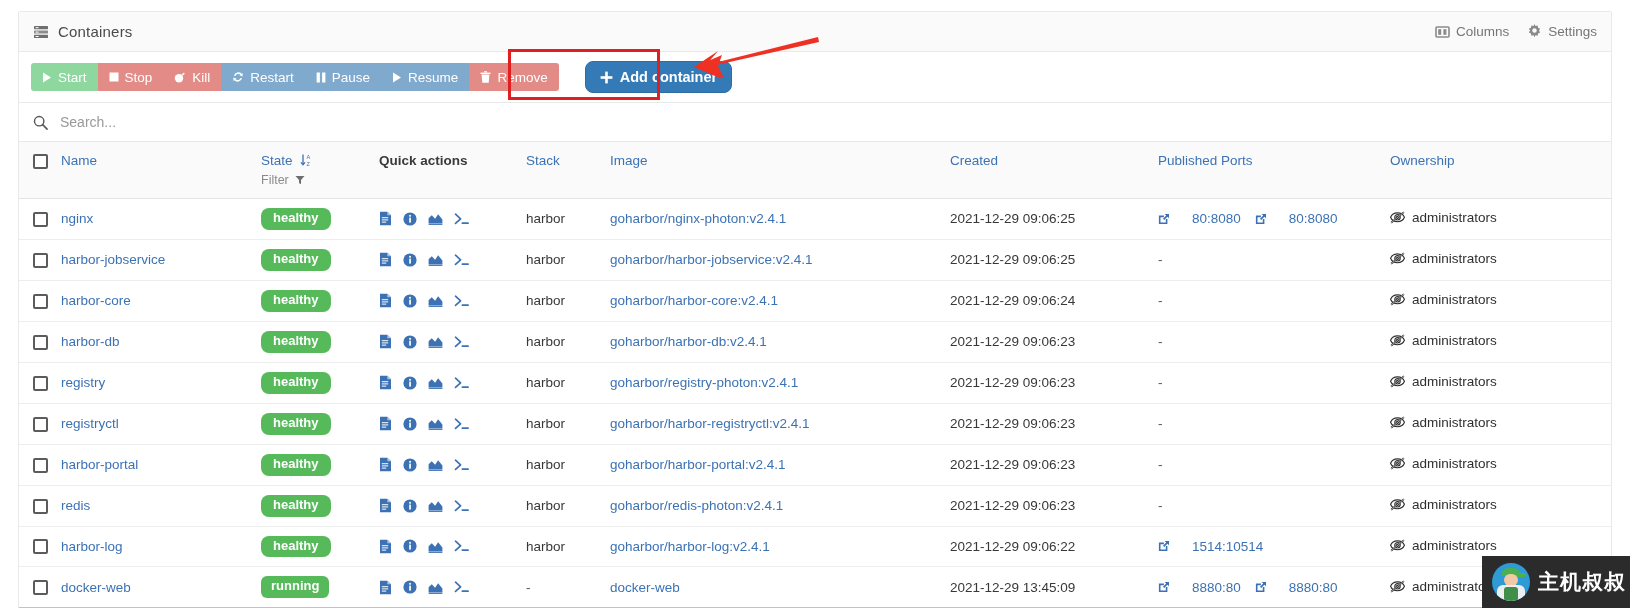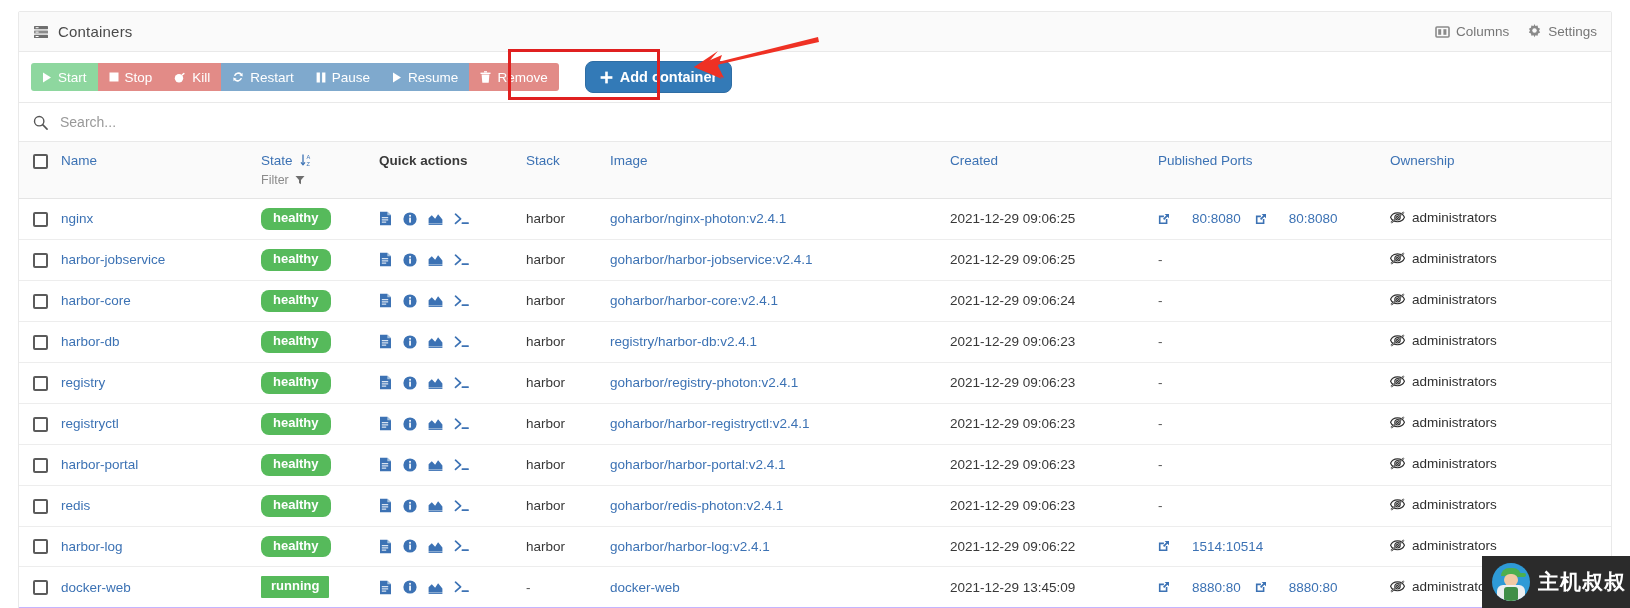--- a/index.html
+++ b/index.html
@@ -185,21 +185,21 @@
     display: inline-block;
     padding: 3px 10px 4px;
     border-radius: 4px;
     background: #5cb85c;
     color: #fff;
     font-size: 13px;
     font-weight: bold;
     line-height: 1.15;
   }
   .badge.healthy { background: #56ba5b; border-radius: 8px; padding: 3px 12px 4px; }
-  .badge.running { background: #56ba5b; border-radius: 1px; padding: 3px 10px 4px; }
+  .badge.running { background: #56ba5b; border-radius: 6px; padding: 3px 10px 4px; }
 
   .qa-icons { display: flex; align-items: center; gap: 11px; color: #3c72b4; }
   .qa-icons .qi { cursor: pointer; display: inline-flex; align-items: center; }
 
   .port-list { display: flex; align-items: center; gap: 14px; }
   .port { display: inline-flex; align-items: center; gap: 22px; color: #3c72b4; cursor: pointer; }
   .dash { color: #555; }
 
   .own { display: inline-flex; align-items: center; gap: 7px; color: #2f2f2f; }
 
@@ -664,21 +664,21 @@
                 </span>
                 <span class="qi">
                   <svg width="16" height="14" viewBox="0 0 16 14">
                     <path d="M1.5 2.2L6.6 6.8 1.5 11.4" fill="none" stroke="#3c72b4" stroke-width="1.7" stroke-linecap="round" stroke-linejoin="round"></path>
                     <rect x="7.6" y="10.2" width="7.2" height="1.7" rx="0.5" fill="#3c72b4"></rect>
                   </svg>
                 </span>
               </span>
             </td>
             <td><span>harbor</span></td>
-            <td><a class="lnk">registry/harbor-db:v2.4.1</a></td>
+            <td><a class="lnk">goharbor/harbor-db:v2.4.1</a></td>
             <td><span>2021-12-29 09:06:23</span></td>
             <td><span class="dash">-</span></td>
             <td><span class="own">
                 <span>
                   <svg width="15" height="13" viewBox="0 0 16 13">
                     <path d="M8 1.6C4.4 1.6 1.5 4 .6 6.3c.9 2.3 3.8 4.7 7.4 4.7s6.5-2.4 7.4-4.7C14.5 4 11.6 1.6 8 1.6zm0 7.6a2.9 2.9 0 110-5.8 2.9 2.9 0 010 5.8z" fill="none" stroke="#2f2f2f" stroke-width="1.2"></path>
                     <circle cx="8" cy="6.3" r="1.7" fill="#2f2f2f"></circle>
                     <line x1="1.2" y1="12.1" x2="14.8" y2="0.8" stroke="#2f2f2f" stroke-width="1.8"></line>
                     <line x1="1.2" y1="12.1" x2="14.8" y2="0.8" stroke="#fff" stroke-width="0.6"></line>
                   </svg>

